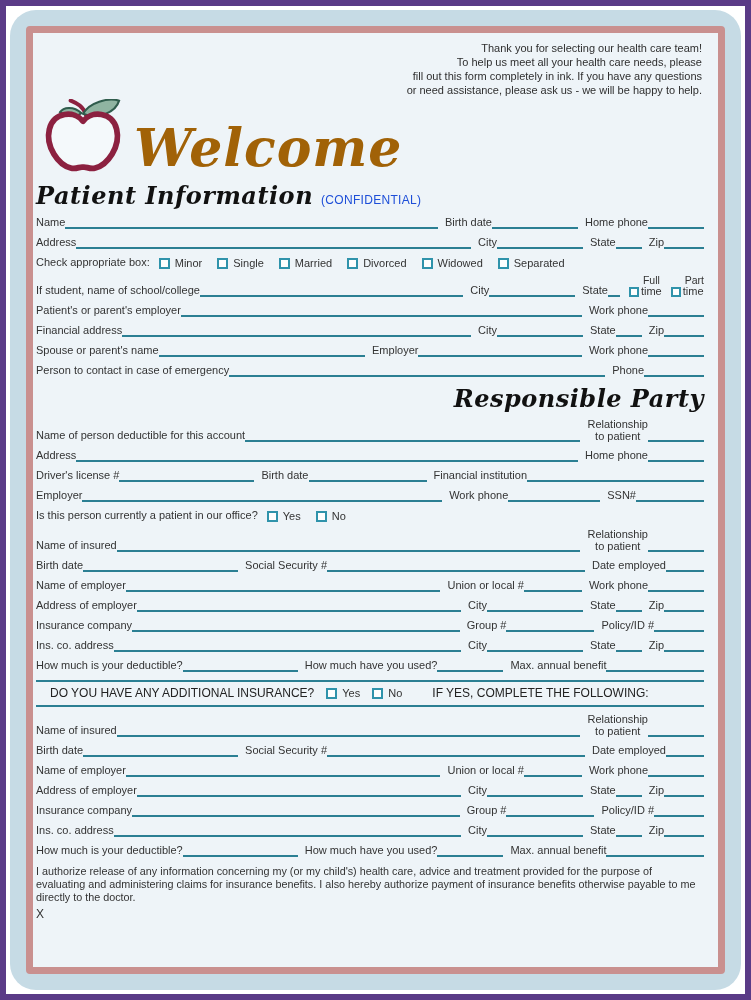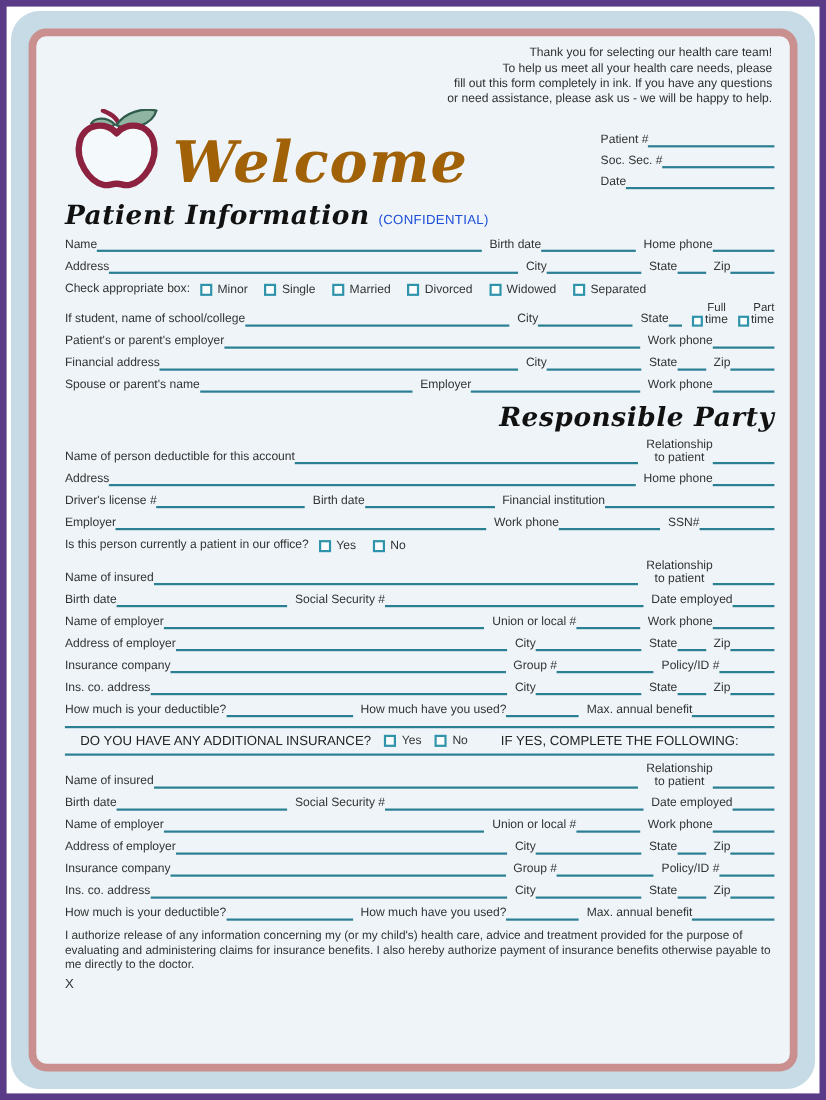--- a/index.html
+++ b/index.html
@@ -8,21 +8,21 @@
     --salmon:#c9908f;
     --band:#c6dbe5;
     --paper:#eef4f8;
     --ink:#333;
   }
   *{box-sizing:border-box;margin:0;padding:0;}
   body{width:751px;height:1000px;background:#fff;font-family:"Liberation Sans",sans-serif;overflow:hidden;}
   .frame{width:751px;height:1000px;background:var(--purple);padding:6px;}
   .mat{width:100%;height:100%;background:#fff;padding:4px;}
   .band{width:100%;height:100%;background:var(--band);border-radius:26px;padding:16px;}
-  .card{width:100%;height:100%;background:var(--paper);border:7px solid var(--salmon);border-radius:16px;padding:6px 14px 8px 26px;overflow:hidden;}
+  .card{width:100%;height:100%;background:var(--paper);border:7px solid var(--salmon);border-radius:4px;padding:6px 14px 8px 3px;overflow:hidden;}
 
   .note{white-space:pre-line;text-align:right;font-size:11px;line-height:14px;color:#2f2f2f;margin:2px 2px 0 0;}
 
   .hdr{display:flex;margin-top:2px;}
   .hdr-left{flex:1;min-width:0;}
   .hdr-right{width:158px;padding-top:16px;}
   .hdr-right .row{margin-top:5px;}
 
   .brand{display:flex;align-items:flex-end;}
   .apple{width:86px;height:78px;margin-left:4px;flex:none;}
@@ -79,34 +79,20 @@
             <path d="M48,17 C38,8 26,10 22,16 C30,22 42,23 48,17 Z" fill="#8fb4a1" stroke="#2f5c4c" stroke-width="2.5"></path>
             <path d="M50,27 C40,14 14,15 9,37 C4,58 20,80 35,84 C42,86 46,82 50,83 C54,82 58,86 65,84 C80,80 96,58 91,37 C86,15 60,14 50,27 Z" fill="#f4f9fb" stroke="#8c2140" stroke-width="7" stroke-linejoin="round"></path>
           </svg>
           <span class="welcome">Welcome</span>
         </div>
         <div class="pi-title-row">
           <span class="sec-title">Patient Information</span>
           <span class="pi-suffix">(CONFIDENTIAL)</span>
         </div>
       </div>
-      <div class="hdr-right">
-        <div class="row">
-          <span class="lbl">Patient #</span>
-          <div class="line" style="flex:1 1 20px"></div>
-        </div>
-        <div class="row">
-          <span class="lbl">Soc. Sec. #</span>
-          <div class="line" style="flex:1 1 20px"></div>
-        </div>
-        <div class="row">
-          <span class="lbl">Date</span>
-          <div class="line" style="flex:1 1 20px"></div>
-        </div>
-      </div>
     </div>
 
     <div>
             <div class="row">
               <span class="lbl">Name</span>
               <div class="line" style="flex: 1 1 20px;"></div>
               <span class="lbl">Birth date</span>
               <div class="line" style="width: 86px;"></div>
               <span class="lbl">Home phone</span>
               <div class="line" style="width: 56px;"></div>
@@ -186,20 +172,26 @@
               <span class="lbl">Zip</span>
               <div class="line" style="width: 40px;"></div>
             </div>
             <div class="row">
               <span class="lbl">Spouse or parent's name</span>
               <div class="line" style="flex: 1.3 1 20px;"></div>
               <span class="lbl">Employer</span>
               <div class="line" style="flex: 1 1 20px;"></div>
               <span class="lbl">Work phone</span>
               <div class="line" style="width: 56px;"></div>
+            </div>
+            <div class="row">
+              <span class="lbl">Person to contact in case of emergency</span>
+              <div class="line" style="flex: 1 1 20px;"></div>
+              <span class="lbl">Phone</span>
+              <div class="line" style="width: 60px;"></div>
             </div>
           </div>
 
     <div class="sec-head">
       <span class="sec-title">Responsible Party</span>
     </div>
     <div>
             <div class="row">
               <span class="lbl">Name of person deductible for this account</span>
               <div class="line" style="flex: 1 1 20px;"></div>

